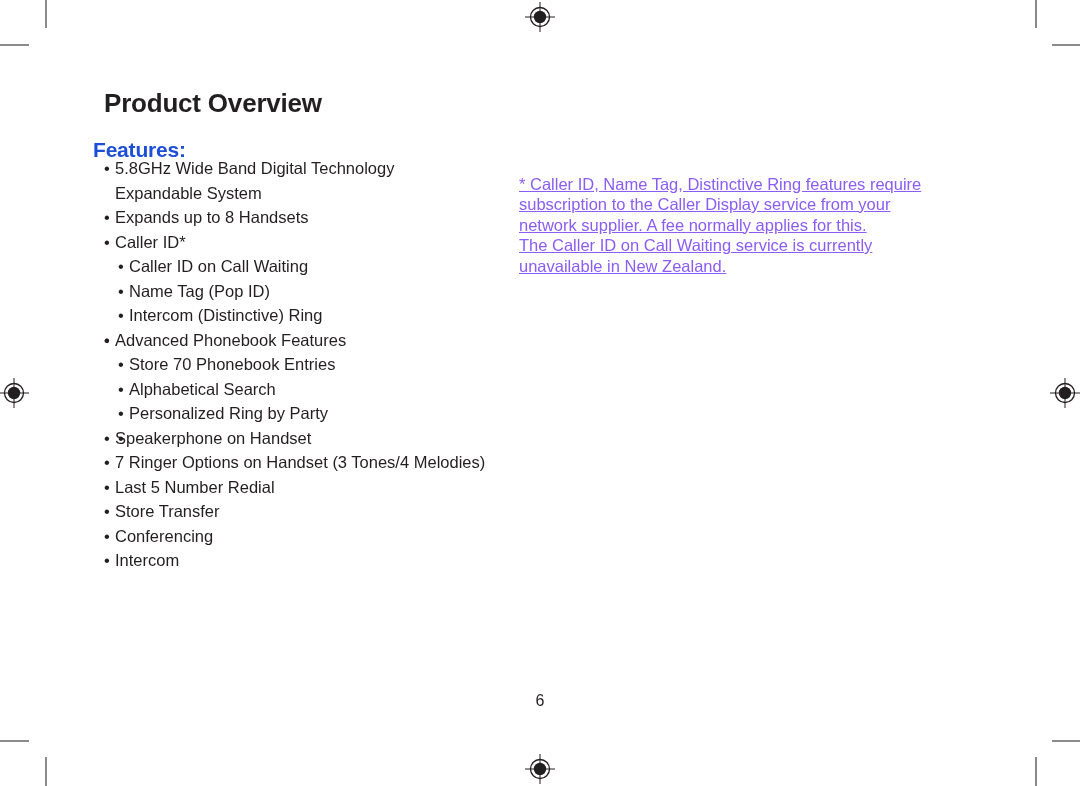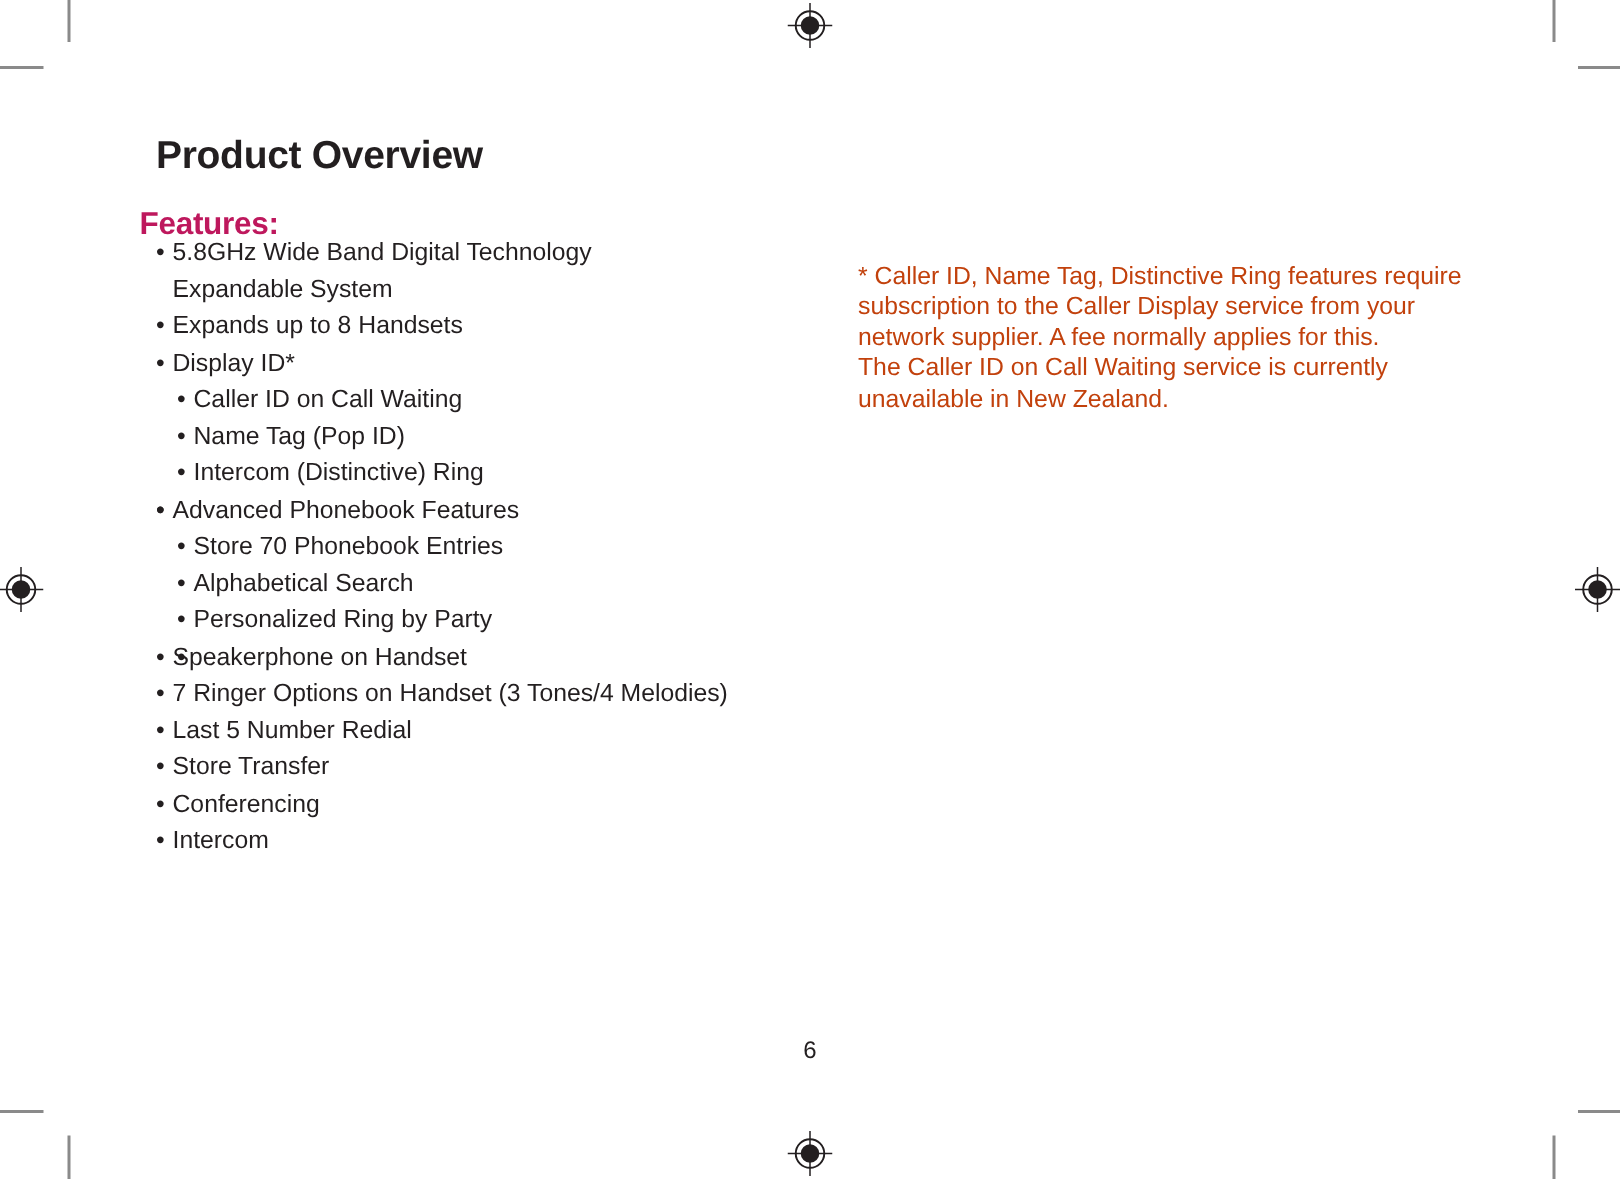--- a/index.html
+++ b/index.html
@@ -56,21 +56,21 @@
     color: #231f20;
     white-space: nowrap;
   }
   .section-title {
     position: absolute;
     left: 93px;
     top: 121px;
     font-size: 21px;
     font-weight: bold;
     letter-spacing: -0.2px;
-    color: #be185d;
+    color: #1d4ed8;
     white-space: nowrap;
   }
 
   .feature-list {
     position: absolute;
     left: 104px;
     top: 156px;
     width: 430px;
     list-style: none;
     margin: 0;
@@ -88,27 +88,28 @@
     margin-left: 14px;
   }
   .feature-item .bullet {
     position: absolute;
     left: 0;
     top: 0;
   }
 
   .footnote {
     position: absolute;
-    left: 572px;
+    left: 519px;
     top: 157px;
     width: 430px;
     font-size: 16.5px;
     line-height: 20.5px;
-    color: #c2410c;
+    color: #8b5cf6;
     white-space: pre-line;
+    text-decoration: underline;
   }
 
   .page-number {
     position: absolute;
     left: 0;
     top: 692px;
     width: 1080px;
     text-align: center;
     font-size: 16px;
     color: #231f20;
@@ -159,21 +160,21 @@
   </svg>
 </div>
 
 <h1 class="page-title">Product Overview</h1>
 <h2 class="section-title">Features:</h2>
 
 <ul class="feature-list" id="feature-list">
     <li class="feature-item"><span class="bullet">•</span><span>5.8GHz Wide Band Digital Technology
 Expandable System</span></li>
     <li class="feature-item"><span class="bullet">•</span><span>Expands up to 8 Handsets</span></li>
-    <li class="feature-item"><span class="bullet">•</span><span>Display ID*</span></li>
+    <li class="feature-item"><span class="bullet">•</span><span>Caller ID*</span></li>
     <li class="feature-item level-2"><span class="bullet">•</span><span>Caller ID on Call Waiting</span></li>
     <li class="feature-item level-2"><span class="bullet">•</span><span>Name Tag (Pop ID)</span></li>
     <li class="feature-item level-2"><span class="bullet">•</span><span>Intercom (Distinctive) Ring</span></li>
     <li class="feature-item"><span class="bullet">•</span></li>
     <li class="feature-item"><span class="bullet">•</span><span>Advanced Phonebook Features</span></li>
     <li class="feature-item level-2"><span class="bullet">•</span><span>Store 70 Phonebook Entries</span></li>
     <li class="feature-item level-2"><span class="bullet">•</span><span>Alphabetical Search</span></li>
     <li class="feature-item level-2"><span class="bullet">•</span><span>Personalized Ring by Party</span></li>
     <li class="feature-item level-2"><span class="bullet">•</span></li>
     <li class="feature-item"><span class="bullet">•</span><span>Speakerphone on Handset</span></li>

